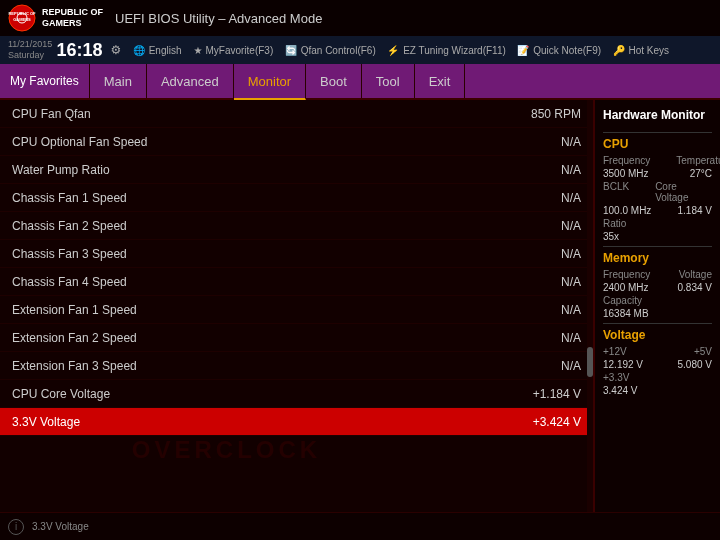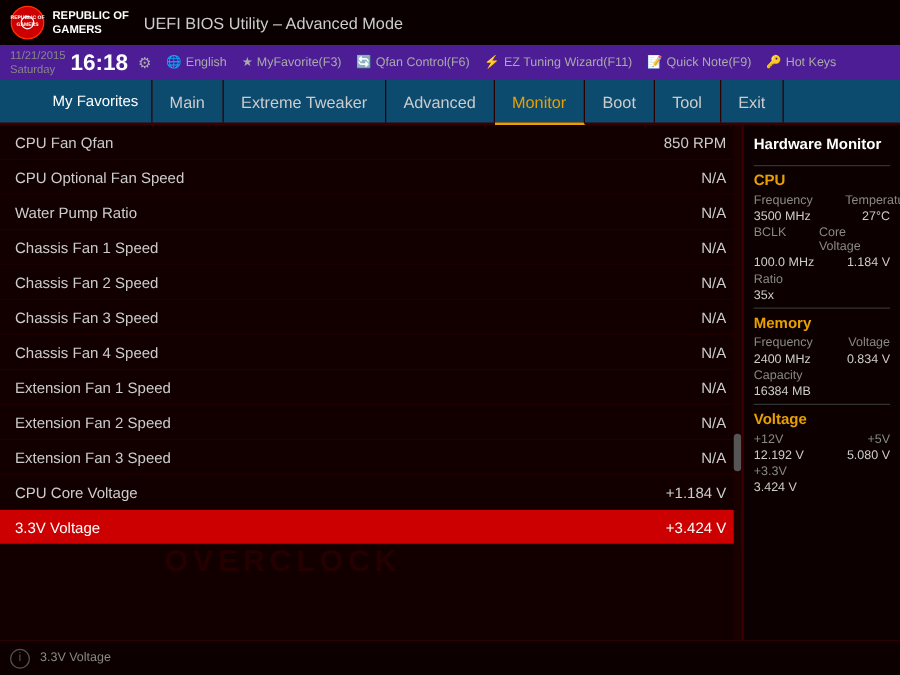--- a/index.html
+++ b/index.html
@@ -45,21 +45,21 @@
       color: #ccc;
       font-size: 13px;
       flex: 1;
     }
 
     
     .time-bar {
       display: flex;
       align-items: center;
       padding: 2px 8px;
-      background: #4c1d95;
+      background: #0f172a;
       height: 28px;
       font-size: 11px;
     }
 
     .date-area {
       color: #888;
       font-size: 9px;
       margin-right: 4px;
       line-height: 1.2;
     }
@@ -89,24 +89,23 @@
       display: flex;
       align-items: center;
       gap: 3px;
       cursor: pointer;
     }
 
     
     .nav-bar {
       display: flex;
       align-items: stretch;
-      background: #0c4a6e;
+      background: #701a75;
       border-bottom: 2px solid #3a0000;
       height: 36px;
-      padding-left: 32px;
     }
 
     .nav-item {
       padding: 0 14px;
       display: flex;
       align-items: center;
       font-size: 13px;
       color: #ccc;
       cursor: pointer;
       white-space: nowrap;
@@ -318,21 +317,20 @@
     <div class="toolbar-item">
       <span>🔑</span>
       <span>Hot Keys</span>
     </div>
   </div>
 </div>
 
 <div class="nav-bar">
   <div class="nav-item first">My Favorites</div>
   <div class="nav-item">Main</div>
-  <div class="nav-item">Extreme Tweaker</div>
   <div class="nav-item">Advanced</div>
   <div class="nav-item active">Monitor</div>
   <div class="nav-item">Boot</div>
   <div class="nav-item">Tool</div>
   <div class="nav-item">Exit</div>
 </div>
 
 <div class="main-area">
 
   <div class="left-panel">

